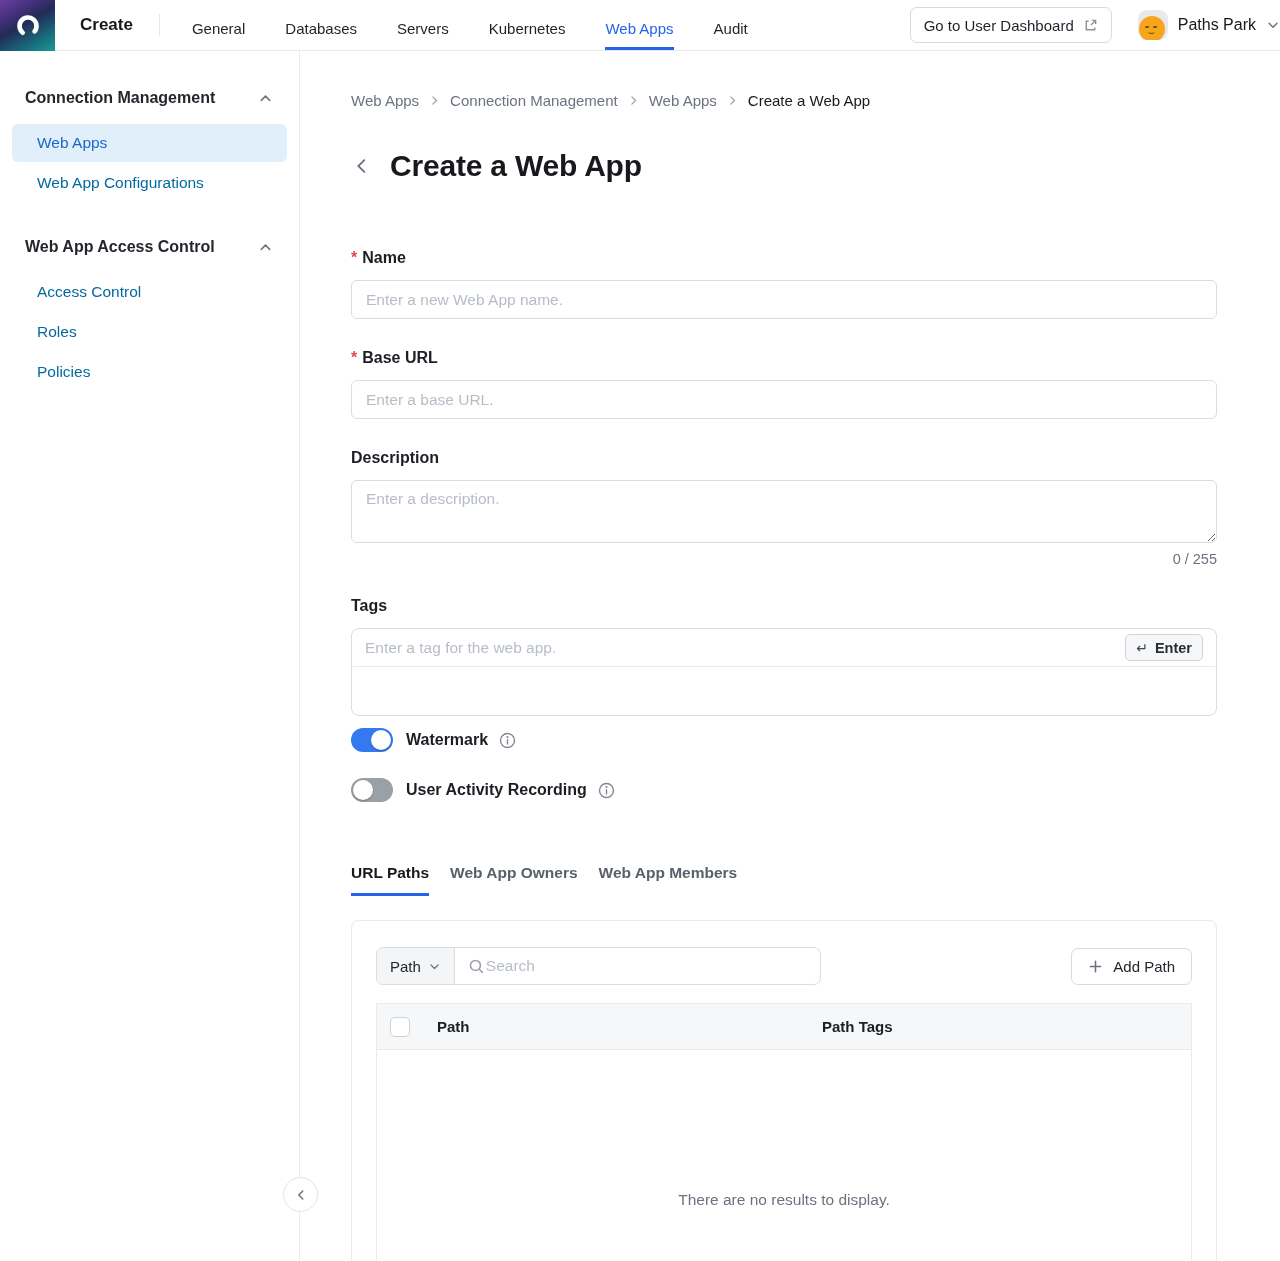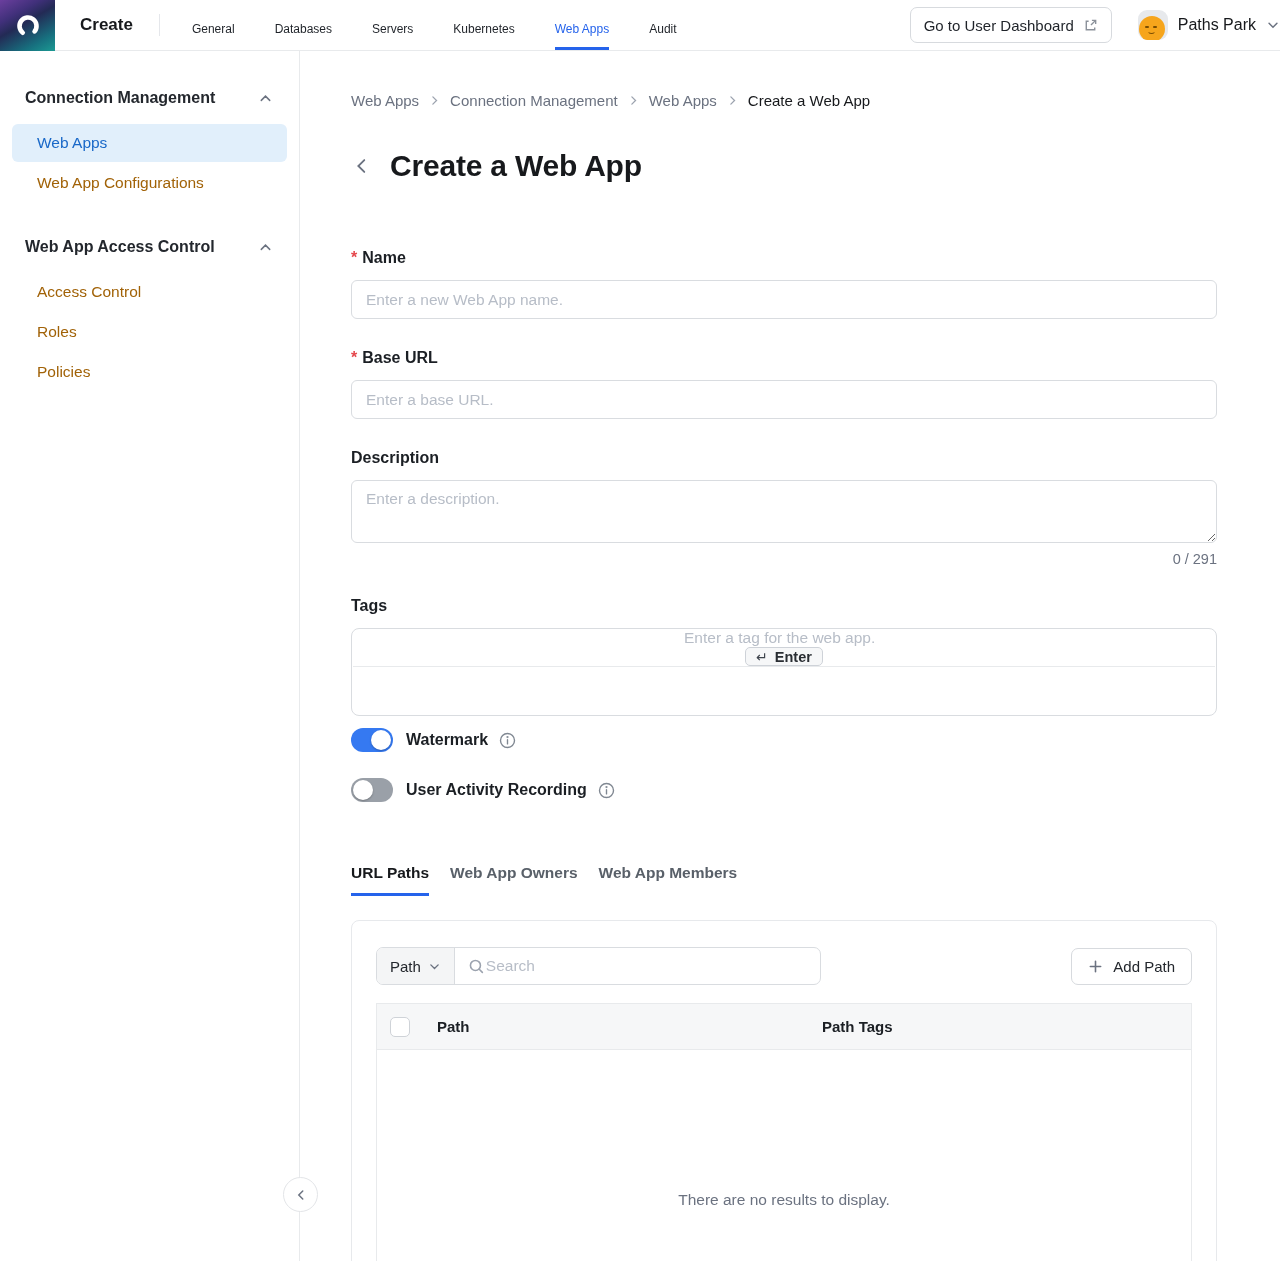--- a/index.html
+++ b/index.html
@@ -27,21 +27,21 @@
     flex: 0 0 auto;
   }
   .brand {
     font-size: 17px; font-weight: 700; color: #17191c;
     display: flex; align-items: center; margin-left: 25px;
   }
   .topbar-divider { width: 1px; background: #e5e7eb; margin: 14px 0 14px 26px; }
   .topnav { display: flex; align-items: stretch; gap: 40px; margin-left: 32px; }
   .topnav-item {
     display: flex; align-items: center;
-    font-size: 12px; font-weight: 500; color: #1f2329;
+    font-size: 15px; font-weight: 500; color: #1f2329;
     border-bottom: 3px solid transparent; padding-top: 10px;
     cursor: pointer;
   }
   .topnav-item.active { color: #2563eb; border-bottom-color: #2563eb; }
   .topbar-right { margin-left: auto; display: flex; align-items: center; gap: 26px; }
   .dash-btn {
     display: flex; align-items: center; gap: 9px;
     height: 36px; padding: 0 13px;
     background: #fff; border: 1px solid #d7dade; border-radius: 7px;
     font-size: 15px; color: #1f2329; cursor: pointer;
@@ -67,21 +67,21 @@
   }
   .side-section { margin-bottom: 36px; }
   .side-header {
     display: flex; align-items: center; justify-content: space-between;
     padding: 0 14px 0 13px; margin-bottom: 17px;
     font-size: 16px; font-weight: 600; color: #23272d; cursor: pointer;
   }
   .side-item {
     height: 38px; display: flex; align-items: center;
     padding-left: 25px; border-radius: 6px; margin-bottom: 2px;
-    font-size: 15.5px; color: #a16207; cursor: pointer;
+    font-size: 15.5px; color: #0369a1; cursor: pointer;
   }
   .side-item.active { background: #e1effb; color: #1968c8; }
   .collapse-btn {
     position: absolute; left: 283px; top: 1177px;
     width: 35px; height: 35px; border-radius: 50%;
     background: #fff; border: 1px solid #e3e5e8;
     display: flex; align-items: center; justify-content: center;
     cursor: pointer; z-index: 5;
   }
 
@@ -111,21 +111,21 @@
   .field:first-child { margin-top: 0; }
   .textarea {
     width: 100%; height: 63px; margin-top: 13px;
     border: 1px solid #d9dce0; border-radius: 6px;
     padding: 9px 14px; font-size: 15.5px; color: #1b1f24;
     font-family: inherit; resize: vertical; outline: none;
   }
   .counter { text-align: right; font-size: 14.5px; color: #6b7280; margin-top: 4px; }
 
   .tags-box { margin-top: 13px; border: 1px solid #d9dce0; border-radius: 8px; height: 88px; overflow: hidden; }
-  .tags-input-row { display: flex; align-items: center; height: 37px; padding: 0 13px; position: relative; flex-direction: column; }
+  .tags-input-row { display: flex; align-items: center; height: 37px; padding: 0 13px; position: relative; }
   .tags-input { flex: 1; border: none; outline: none; font-size: 15.5px; font-family: inherit; color: #1b1f24; background: transparent; }
   .enter-btn {
     display: flex; align-items: center; gap: 7px;
     height: 27px; padding: 0 10px;
     background: #f6f7f8; border: 1px solid #ced2d8; border-radius: 5px;
     font-size: 14.5px; font-weight: 600; color: #2a2e33; cursor: pointer;
     font-family: inherit;
   }
   .return-glyph { font-size: 14px; color: #3f454d; font-weight: 400; }
   .tags-divider { height: 1px; background: #e8eaec; margin: 0 1px; }
@@ -318,21 +318,21 @@
       <div class="field">
         <div class="field-label">
           <span class="req">*</span><span>Base URL</span>
         </div>
         <input class="text-input" type="text" placeholder="Enter a base URL." style="">
       </div>
 
       <div class="field">
         <div class="field-label">Description</div>
         <textarea class="textarea" placeholder="Enter a description." style=""></textarea>
-        <div class="counter">0 / 291</div>
+        <div class="counter">0 / 255</div>
       </div>
 
       <div class="field">
         <div class="field-label">Tags</div>
         <div class="tags-box">
           <div class="tags-input-row">
             <input class="tags-input" type="text" placeholder="Enter a tag for the web app." style="">
             <button class="enter-btn">
               <span class="return-glyph">↵</span>
               <span>Enter</span>

